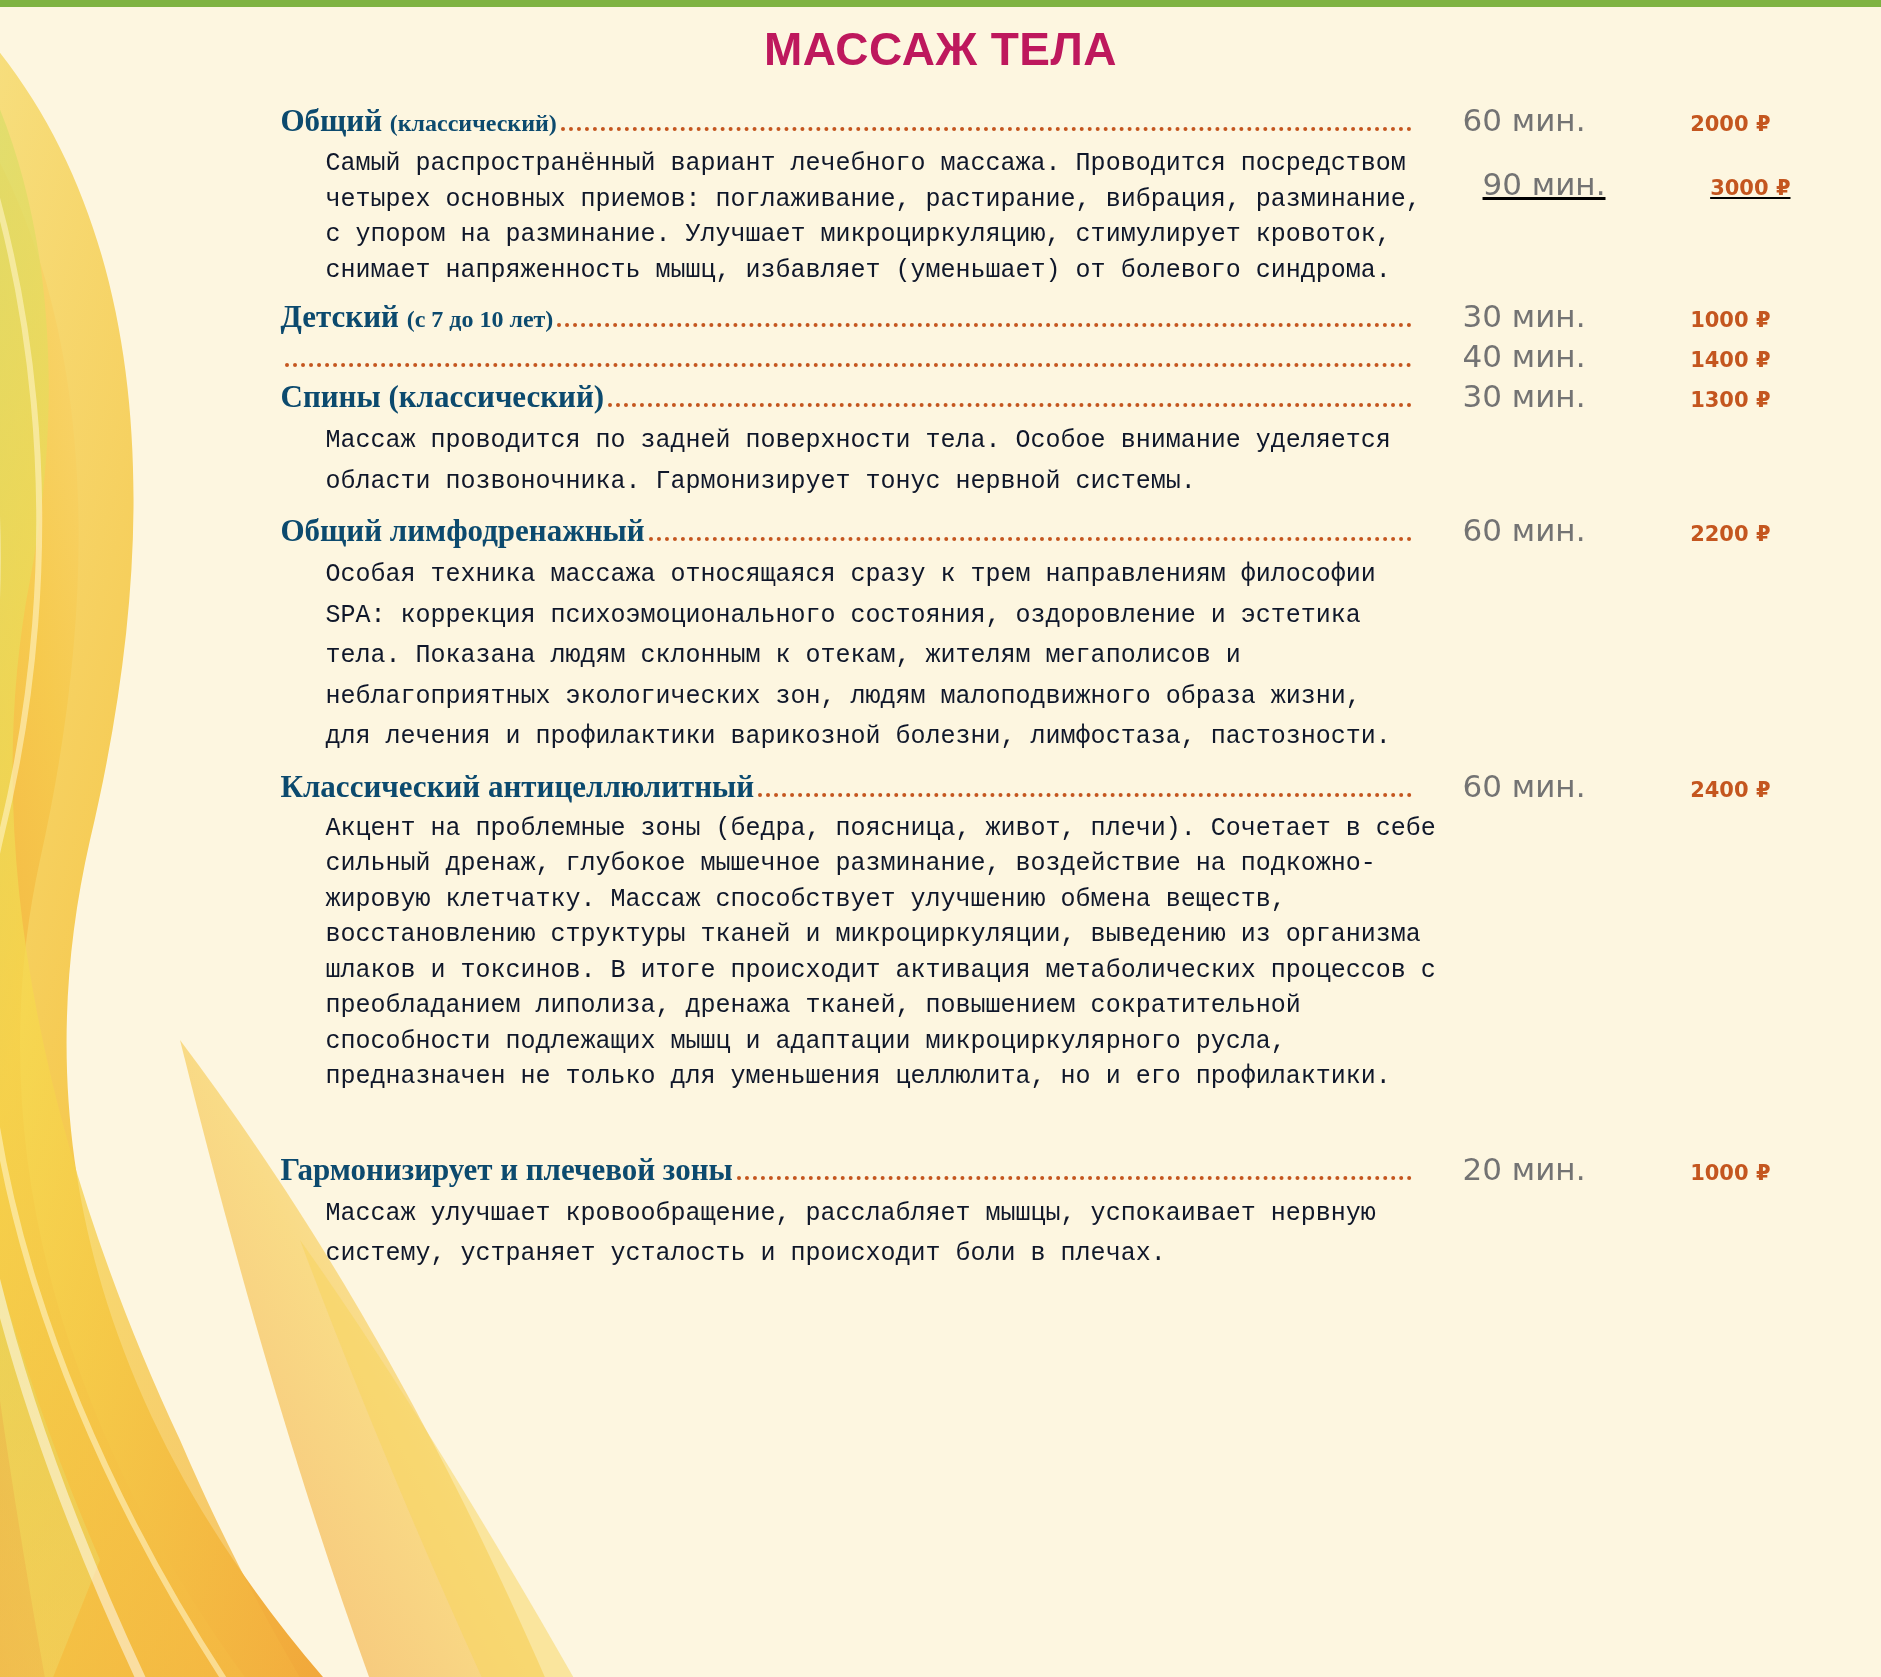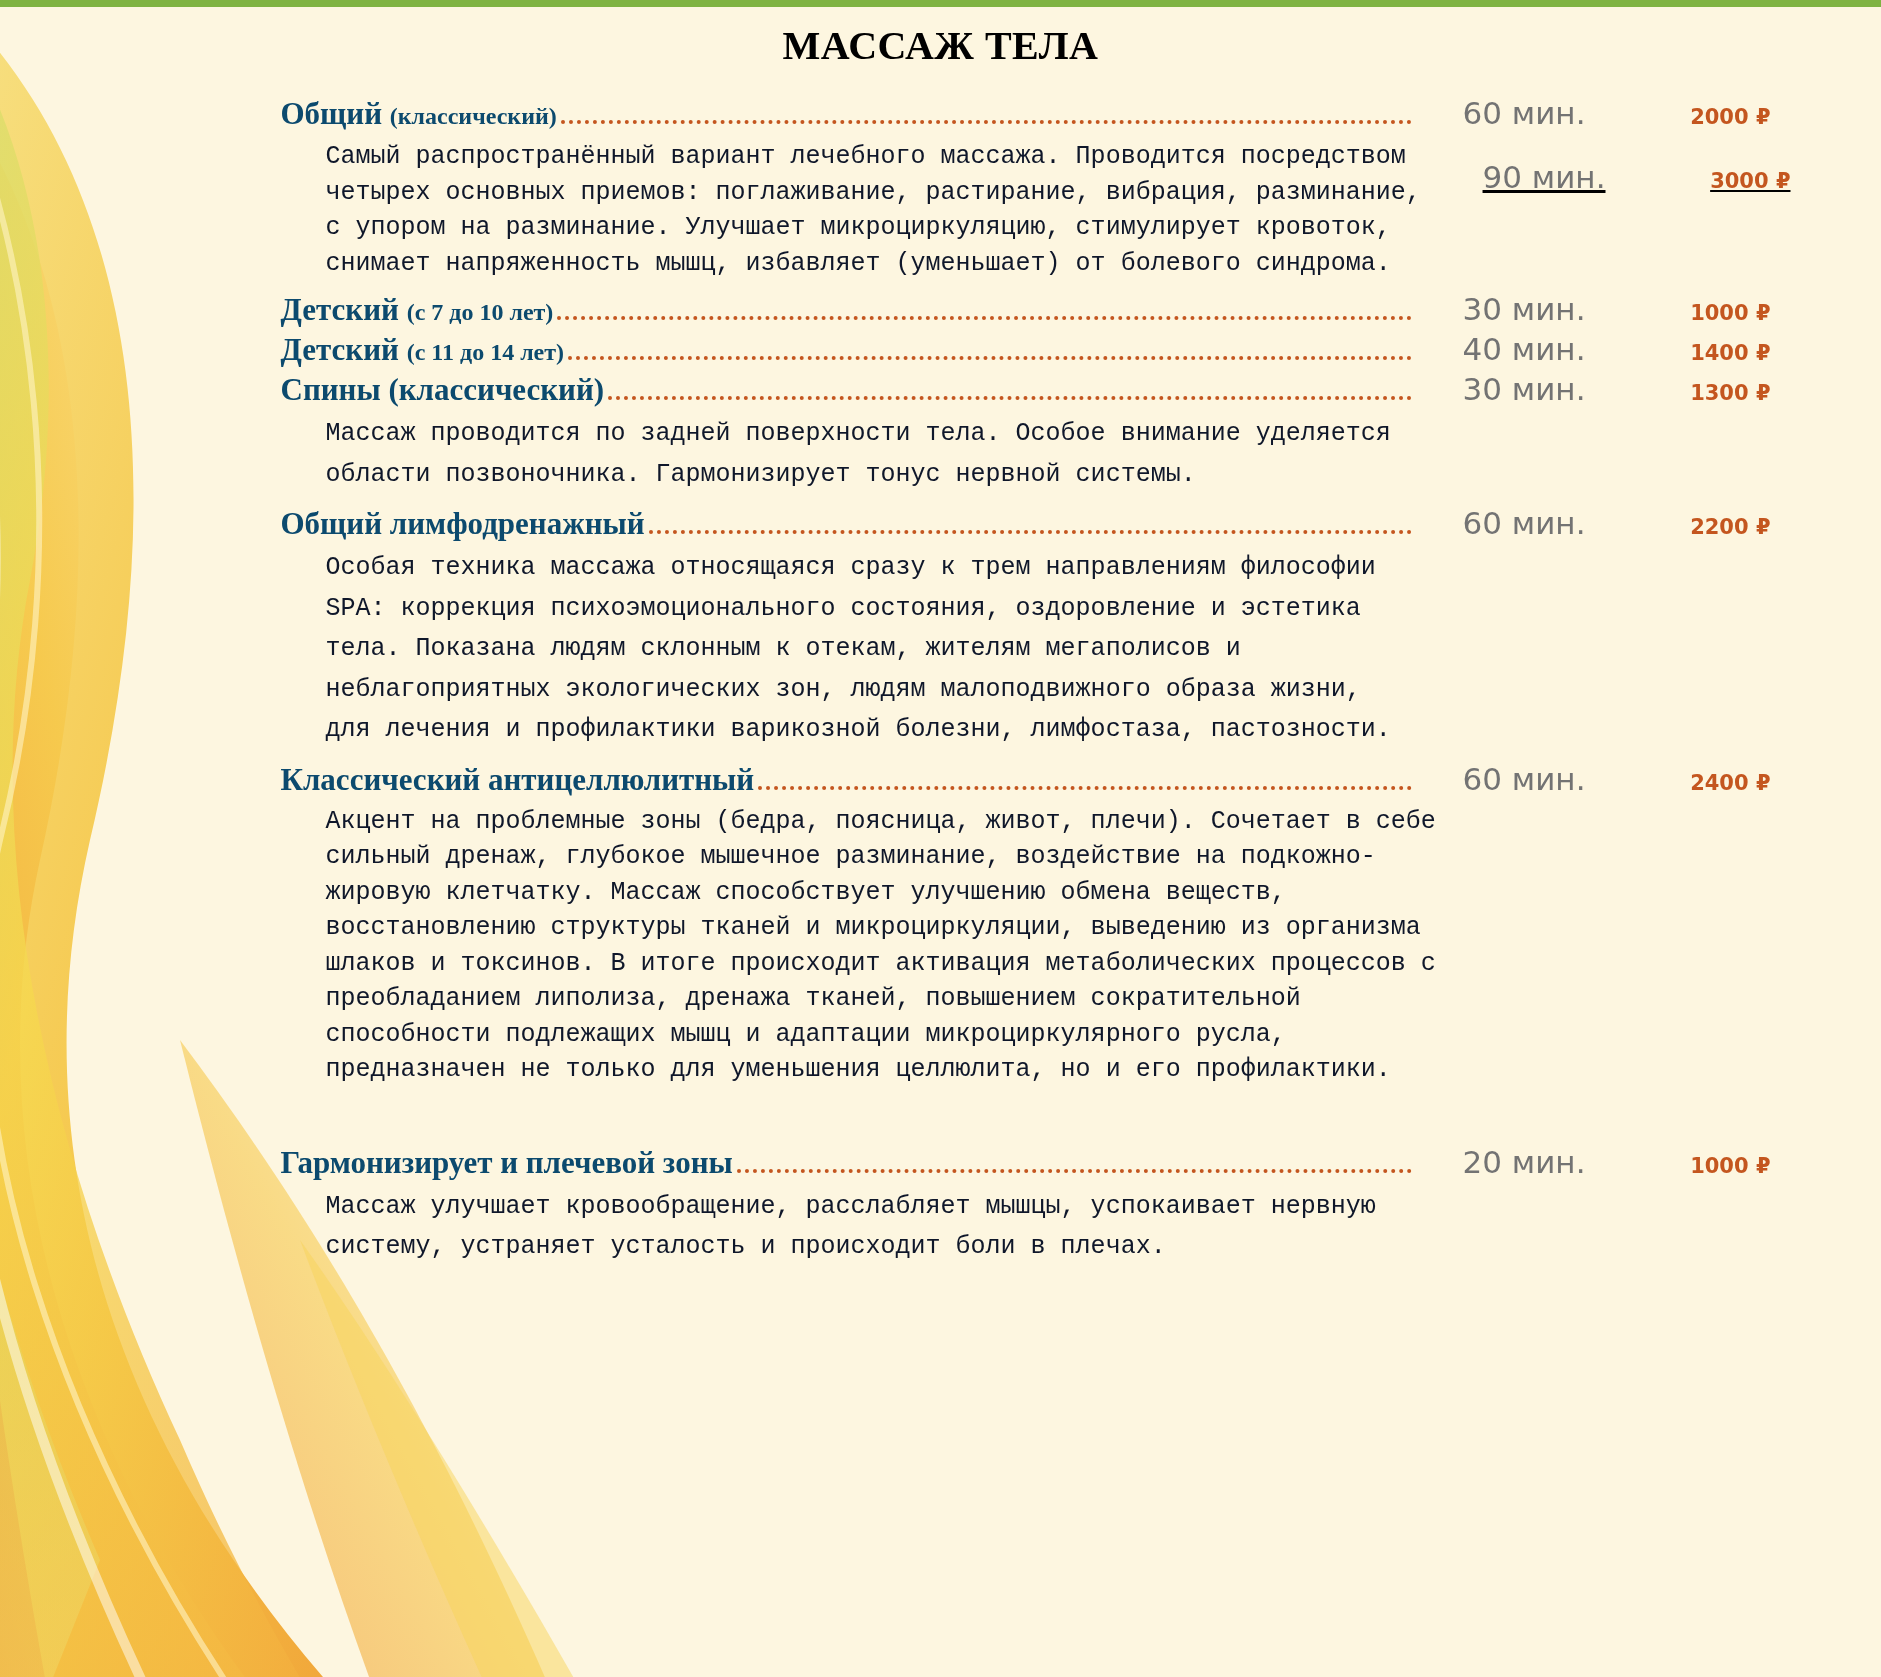--- a/index.html
+++ b/index.html
@@ -42,26 +42,26 @@
   }
 
   
   .page {
     position: relative;
     z-index: 2;
     padding: 0;
   }
   .title {
     text-align: center;
-    color: #000000;
-    font-weight: bold;
-    font-size: 40px;
+    color: #be185d;
+    font-weight: bold;
+    font-size: 46px;
     letter-spacing: 0.5px;
     margin: 22px 0 26px 0;
-    font-family: Liberation Serif, serif;
+    font-family: Liberation Sans, sans-serif;
   }
 
   .list {
     margin: 0 auto;
     width: 1700px;
     padding-left: 190px;
     box-sizing: border-box;
   }
 
   .entry {
@@ -218,24 +218,20 @@
           <span class="sub">(с 7 до 10 лет)</span>
         </div>
         <div class="dots"></div>
         <div class="dur">30 мин.</div>
         <div class="price">1000 ₽</div>
       </div>
     </div>
 
     <div class="entry">
       <div class="row">
-        <div class="name">
-          <span>Детский</span>
-          <span class="sub">(с 11 до 14 лет)</span>
-        </div>
         <div class="dots"></div>
         <div class="dur">40 мин.</div>
         <div class="price">1400 ₽</div>
       </div>
     </div>
 
     <div class="entry">
       <div class="row">
         <div class="name">Спины (классический)</div>
         <div class="dots"></div>

